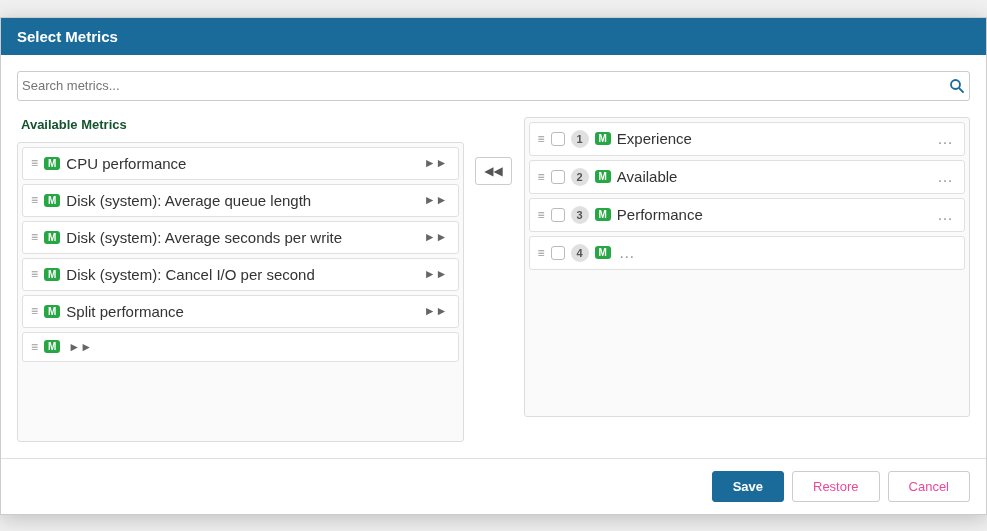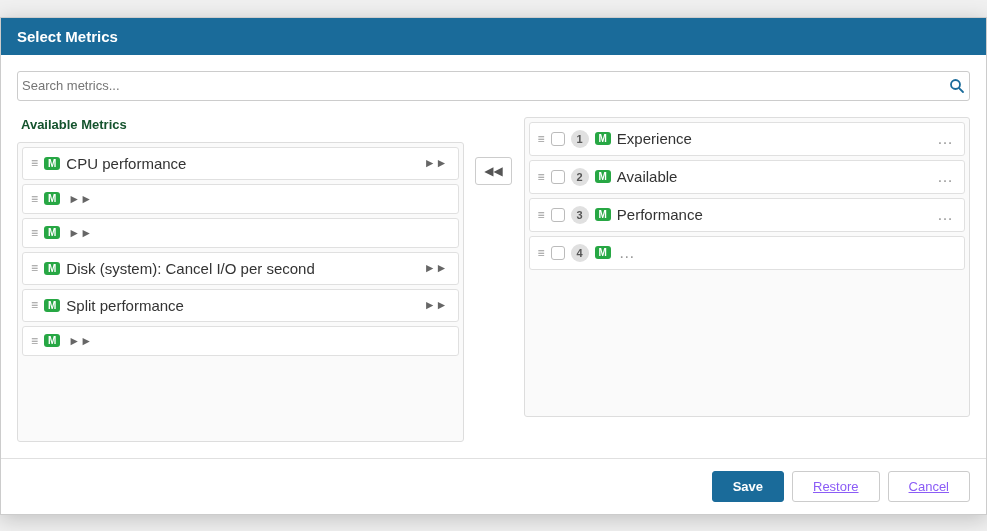--- a/index.html
+++ b/index.html
@@ -196,22 +196,21 @@
       border: 1px solid #ccc;
     }
     .btn-primary {
       background: #1a6b9a;
       color: #fff;
       border-color: #1a6b9a;
       font-weight: 600;
     }
     .btn-secondary {
       background: #fff;
-      color: #8b5cf6;
-      text-decoration: underline;
+      color: #ec4899;
     }
     
     .metrics-list::-webkit-scrollbar { width: 6px; }
     .metrics-list::-webkit-scrollbar-track { background: #f0f0f0; }
     .metrics-list::-webkit-scrollbar-thumb { background: #bbb; border-radius: 3px; }
   </style>
 </head>
 <body>
 
 <div class="dialog">
@@ -237,25 +236,27 @@
         <div class="metrics-list" id="available-list">
             <div class="metric-item">
     <span class="drag-handle">≡</span>
     <span class="m-badge">M</span>
     <span class="metric-name">CPU performance</span>
     <button class="forward-btn" title="Add to visible">►►</button>
   </div>
             <div class="metric-item">
     <span class="drag-handle">≡</span>
     <span class="m-badge">M</span>
-    <button class="forward-btn" title="Add to visible">►►</button>
-  </div>
-            <div class="metric-item">
-    <span class="drag-handle">≡</span>
-    <span class="m-badge">M</span>
+    <span class="metric-name">Disk (system): Average queue length</span>
+    <button class="forward-btn" title="Add to visible">►►</button>
+  </div>
+            <div class="metric-item">
+    <span class="drag-handle">≡</span>
+    <span class="m-badge">M</span>
+    <span class="metric-name">Disk (system): Average seconds per write</span>
     <button class="forward-btn" title="Add to visible">►►</button>
   </div>
             <div class="metric-item">
     <span class="drag-handle">≡</span>
     <span class="m-badge">M</span>
     <span class="metric-name">Disk (system): Cancel I/O per second</span>
     <button class="forward-btn" title="Add to visible">►►</button>
   </div>
             <div class="metric-item">
     <span class="drag-handle">≡</span>

